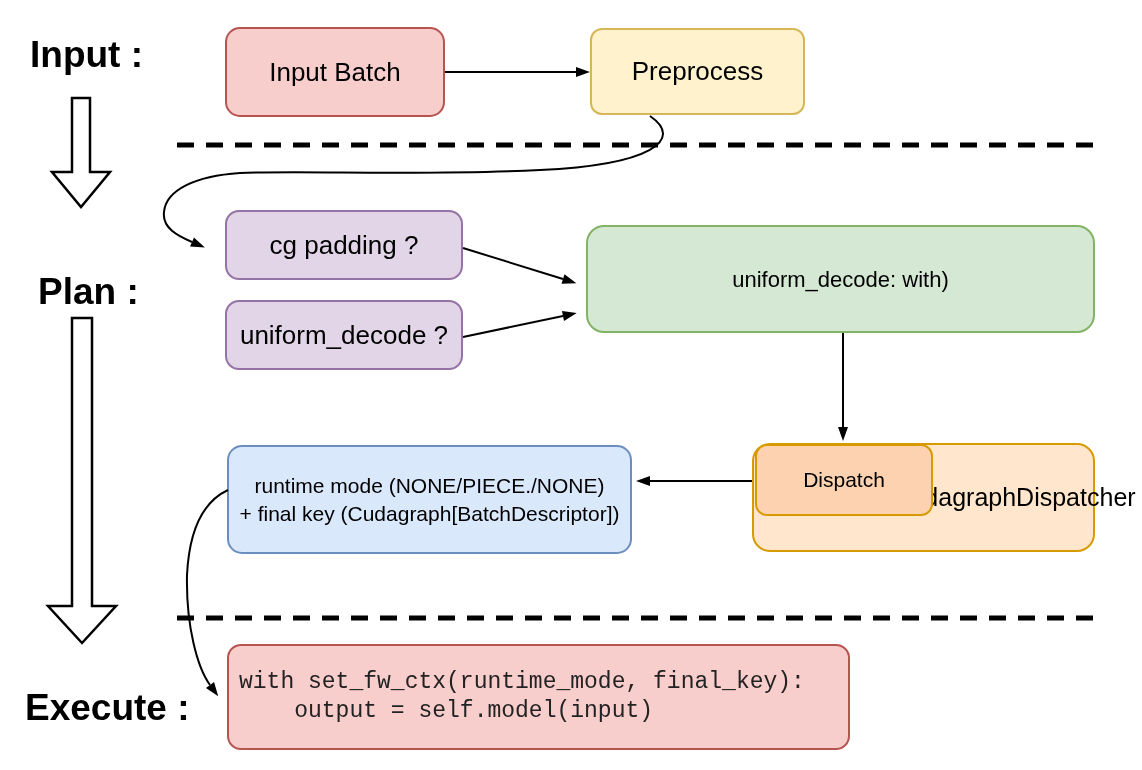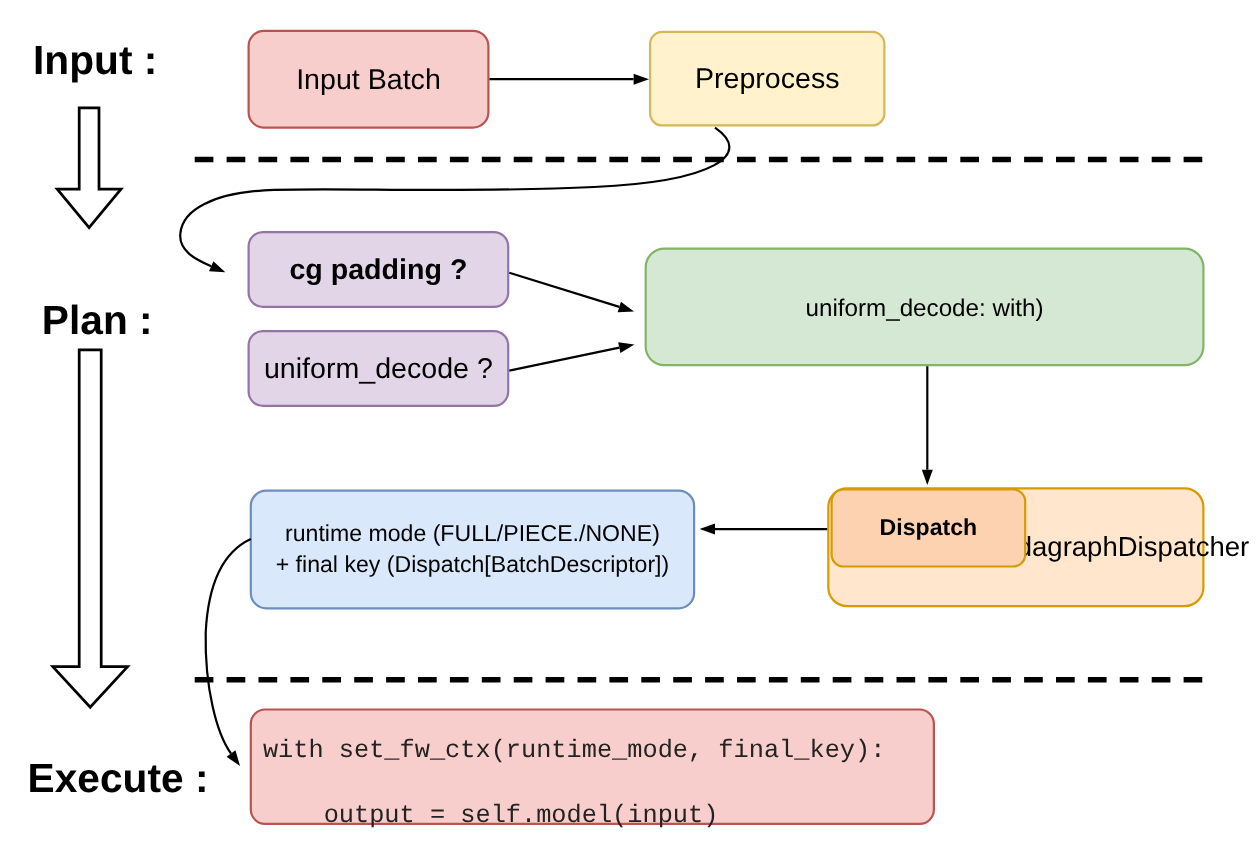--- a/index.html
+++ b/index.html
@@ -16,41 +16,41 @@
   .node {
     position:absolute; box-sizing:border-box; border:2px solid;
     display:flex; flex-direction:column; justify-content:center;
     text-align:center; z-index:2; line-height:1.25;
   }
   .node-input-batch { left:225px; top:27px; width:220px; height:90px;
     background:#f8cecc; border-color:#b85450; border-radius:15px; font-size:26px; }
   .node-preprocess { left:590px; top:28px; width:215px; height:87px;
     background:#fff2cc; border-color:#d6b656; border-radius:12px; font-size:26px; }
   .node-cg-padding { left:225px; top:210px; width:238px; height:70px;
-    background:#e1d5e7; border-color:#9673a6; border-radius:14px; font-size:26px;font-weight:bold; }
+    background:#e1d5e7; border-color:#9673a6; border-radius:14px; font-size:26px; }
   .node-uniform-decode { left:225px; top:300px; width:238px; height:70px;
     background:#e1d5e7; border-color:#9673a6; border-radius:14px; font-size:26px; }
   .node-init-key { left:586px; top:225px; width:509px; height:108px;
     background:#d5e8d4; border-color:#82b366; border-radius:18px; font-size:22px;
     line-height:1.5; z-index:2; }
   .node-cudagraph { left:752px; top:443px; width:343px; height:109px;
     background:#ffe6cc; border-color:#d79b00; border-radius:18px; z-index:2; }
   .cudagraph-label { position:absolute; left:181px; top:0; right:0; bottom:0;
     display:flex; flex-direction:row; align-items:center; justify-content:center;
     font-size:25px; line-height:1.3; }
   .node-dispatch { left:755px; top:444px; width:178px; height:72px;
-    background:#fcd2b1; border-color:#d79b00; border-radius:12px; font-size:21px; z-index:3;font-weight:bold; }
+    background:#fcd2b1; border-color:#d79b00; border-radius:12px; font-size:21px; z-index:3; }
   .node-runtime { left:227px; top:445px; width:405px; height:109px;
     background:#dae8fc; border-color:#6c8ebf; border-radius:15px; font-size:21px;
     line-height:1.3; }
   .node-code { left:227px; top:644px; width:623px; height:106px;
     background:#f8cecc; border-color:#b85450; border-radius:14px;
     font-family:"Liberation Mono", monospace; font-size:23px; line-height:1.25;
     align-items:flex-start; padding-left:10px; color:#222; }
-  .code-line { white-space:pre; text-align:left;margin-top:30px; }
+  .code-line { white-space:pre; text-align:left; }
   .line { display:block; }
 </style>
 </head>
 <body>
 
 <div id="canvas">
 
   <svg id="connectors" viewBox="0 0 1142 770" xmlns="http://www.w3.org/2000/svg">
     <defs>
       <marker id="ah" markerUnits="userSpaceOnUse" markerWidth="16" markerHeight="12" refX="1" refY="6" orient="auto">
@@ -102,22 +102,22 @@
       <span class="line">Cudagraph</span>
       <span class="line">Dispatcher</span>
     </div>
   </div>
 
   <div class="node node-dispatch">
     <span class="line">Dispatch</span>
   </div>
 
   <div class="node node-runtime">
-    <span class="line">runtime mode (FULL/PIECE./NONE)</span>
-    <span class="line">+ final key (Dispatch[BatchDescriptor])</span>
+    <span class="line">runtime mode (NONE/PIECE./NONE)</span>
+    <span class="line">+ final key (Cudagraph[BatchDescriptor])</span>
   </div>
 
   <div class="node node-code">
     <span class="code-line">with set_fw_ctx(runtime_mode, final_key):</span>
     <span class="code-line">    output = self.model(input)</span>
   </div>
 
 </div>
 
 </body></html>

